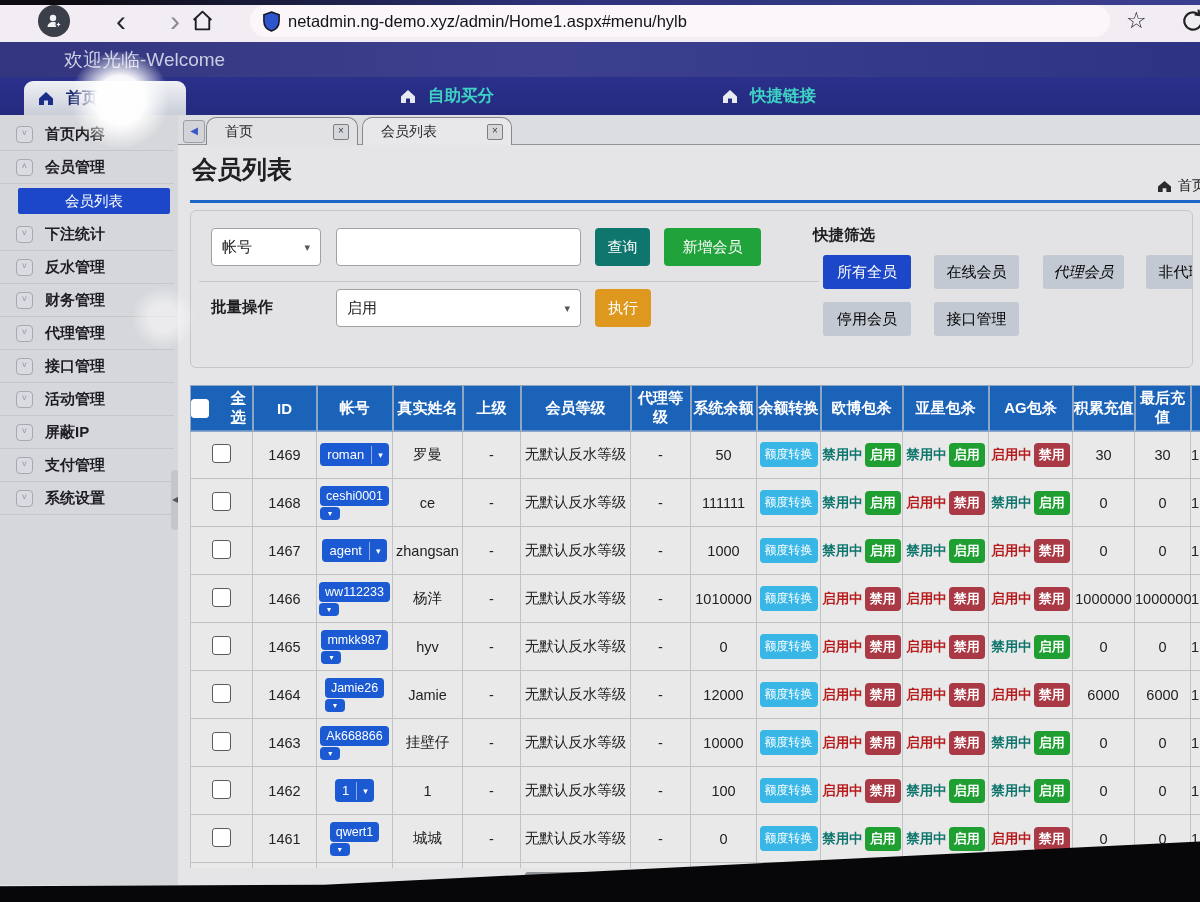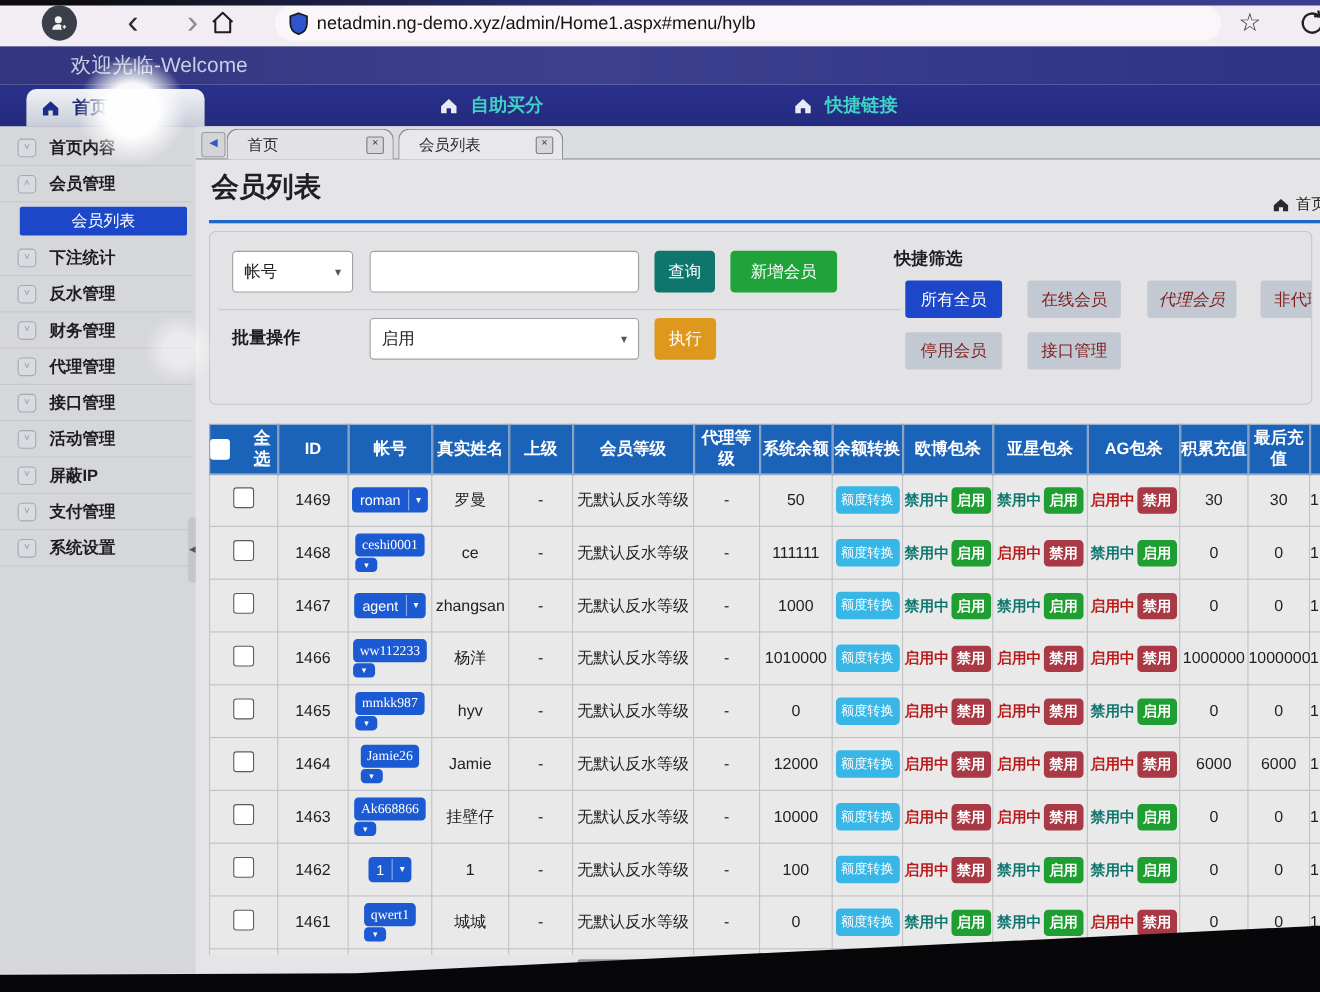--- a/index.html
+++ b/index.html
@@ -77,38 +77,38 @@
     border:1px solid #9fa1a6;border-radius:4px;box-sizing:border-box;font-size:15px;padding:0 10px;}
   .btn{border:none;border-radius:4px;color:#fff;font-size:15px;cursor:pointer;position:absolute;}
   .btn-query{left:404px;top:17px;width:55px;height:38px;background:#0f766e;}
   .btn-add{left:473px;top:17px;width:97px;height:38px;background:#21a33c;}
   .divider{position:absolute;left:8px;top:70px;width:620px;height:1px;background:#c7c8cb;}
   .batch-label{position:absolute;left:20px;top:86px;font-size:15.5px;font-weight:bold;color:#1d1d21;}
   .sel-batch{left:145px;top:78px;width:245px;height:38px;}
   .btn-exec{left:404px;top:78px;width:56px;height:38px;background:#dd981d;}
   .quick-title{position:absolute;left:622px;top:14px;font-size:15.5px;font-weight:bold;color:#1d1d21;}
   .qbtn{position:absolute;height:34px;border:none;border-radius:3px;background:#c3c9d2;
-    color:#7f1d1d;font-size:15px;cursor:pointer;}
+    color:#000000;font-size:15px;cursor:pointer;}
   .qbtn.active{background:#1c47c9;color:#fff;}
   
   .tablewrap{position:absolute;left:12px;top:270px;width:1010px;height:483px;overflow:hidden;}
   table.grid{border-collapse:collapse;table-layout:fixed;width:1012px;}
   .grid th{background:#1a63b8;color:#fff;font-size:15px;font-weight:bold;height:44px;
     border:1px solid rgba(255,255,255,.30);outline:1px solid #8fa6c4;padding:0;}
   .grid td{background:#e9e9ea;border:1px solid #bfc2c6;height:47px;text-align:center;
     font-size:14.5px;color:#222;padding:0;}
   .th-check{display:flex;align-items:center;justify-content:space-between;gap:16px;text-decoration:underline;}
   .cb{display:inline-block;width:17px;height:17px;background:#fff;border:1.5px solid #5a5c62;
     border-radius:3px;cursor:pointer;}
   .cb.hdr{border-color:#fff;}
   .badge-inline{display:inline-flex;align-items:center;background:#1b5ad2;border-radius:4px;
     color:#fff;font-size:13px;cursor:pointer;overflow:hidden;}
   .badge-inline .nm{padding:4px 7px;}
   .badge-inline .cr{padding:4px 6px;border-left:1px solid rgba(255,255,255,.5);font-size:9px;}
-  .badge-stack{display:inline-flex;flex-direction:column;align-items:flex-start;gap:1px;font-family:Liberation Serif, serif;}
+  .badge-stack{display:inline-flex;flex-direction:column;align-items:flex-start;gap:1px;}
   .badge-stack .nm{background:#1b5ad2;color:#fff;font-size:12.5px;padding:3px 6px;border-radius:4px;}
   .badge-stack .cr{background:#1b5ad2;color:#fff;font-size:8px;padding:2px 8px;border-radius:4px;}
   .tbtn{border:none;border-radius:4px;background:#38b7e6;color:#fff;font-size:12px;
     padding:4px 5px;cursor:pointer;}
   .stat-cell{display:flex;align-items:center;justify-content:center;gap:2px;}
   .st{font-size:13.5px;font-weight:bold;}
   .st.off{color:#0f766e;}
   .st.on{color:#b91c1c;}
   .tg{border:none;border-radius:4px;color:#fff;font-size:13px;padding:3px 5px;font-weight:bold;cursor:pointer;}
   .tg.g{background:#1f9e32;}

